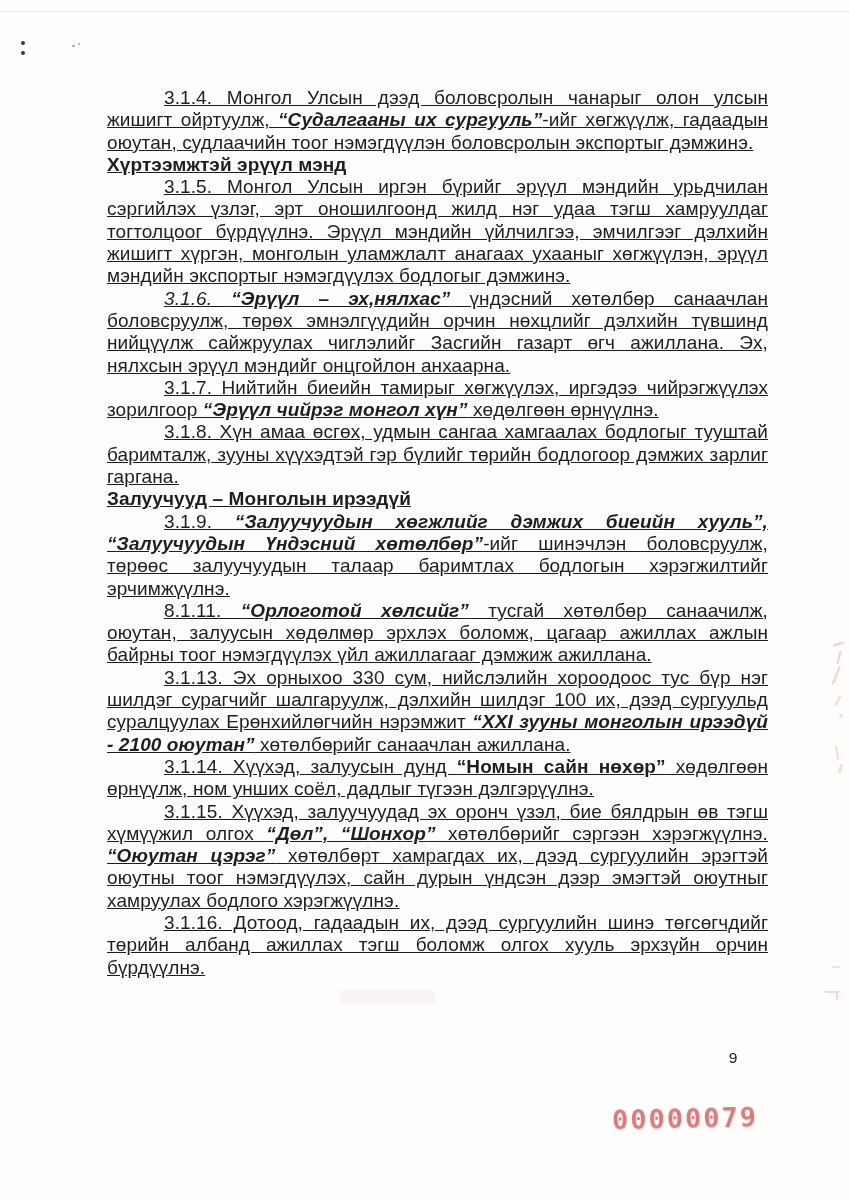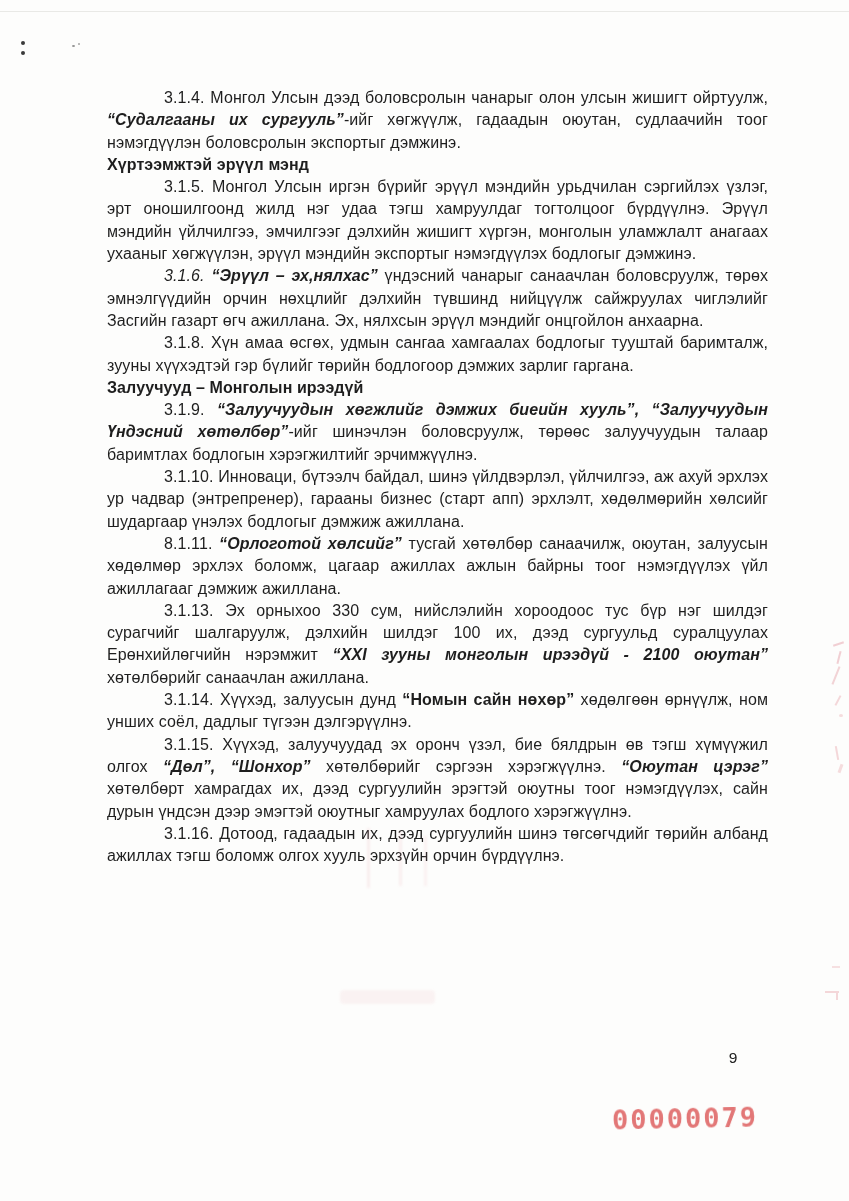--- a/index.html
+++ b/index.html
@@ -19,23 +19,24 @@
     background:#e9e9e6;
   }
   .speck{position:absolute;background:#3a3a3a;border-radius:50%;}
   .speck.s1{left:21px;top:41px;width:4px;height:4px;}
   .speck.s2{left:21px;top:51px;width:4px;height:4px;}
   .speck.s3{left:72px;top:45px;width:3px;height:2px;opacity:.55;}
   .speck.s4{left:78px;top:43px;width:2px;height:2px;opacity:.45;}
 
   .document-content{
     position:absolute;left:107px;top:87px;width:661px;
-    font-size:16px;line-height:22.3px;color:var(--text-color);
+    font-size:19px;line-height:22.3px;color:var(--text-color);
     text-align:justify;
     letter-spacing:.1px;
+    text-decoration:underline;
   }
   .document-content p{margin:0;}
   .document-content p.para{text-indent:57px;}
   .document-content p.heading{text-indent:0;font-weight:bold;text-align:left;}
   .s-n{font-style:normal;font-weight:normal;}
   .s-b{font-weight:bold;margin-top:20px;}
   .s-i{font-style:italic;margin-top:48px;}
   .s-bi{font-weight:bold;font-style:italic;}
 
   .page-number{
@@ -76,25 +77,25 @@
 <div class="scan-line-top"></div>
 <div class="speck s1"></div>
 <div class="speck s2"></div>
 <div class="speck s3"></div>
 <div class="speck s4"></div>
 
 <div class="document-content">
     <p class="para"><span class="s-n">3.1.4. Монгол Улсын дээд боловсролын чанарыг олон улсын жишигт ойртуулж, </span><span class="s-bi">“Судалгааны их сургууль”</span><span class="s-n">-ийг хөгжүүлж, гадаадын оюутан, судлаачийн тоог нэмэгдүүлэн боловсролын экспортыг дэмжинэ.</span></p>
     <p class="heading"><span class="s-b">Хүртээмжтэй эрүүл мэнд</span></p>
     <p class="para"><span class="s-n">3.1.5. Монгол Улсын иргэн бүрийг эрүүл мэндийн урьдчилан сэргийлэх үзлэг, эрт оношилгоонд жилд нэг удаа тэгш хамруулдаг тогтолцоог бүрдүүлнэ. Эрүүл мэндийн үйлчилгээ, эмчилгээг дэлхийн жишигт хүргэн, монголын уламжлалт анагаах ухааныг хөгжүүлэн, эрүүл мэндийн экспортыг нэмэгдүүлэх бодлогыг дэмжинэ.</span></p>
-    <p class="para"><span class="s-i">3.1.6. </span><span class="s-bi">“Эрүүл – эх,нялхас”</span><span class="s-n"> үндэсний чанарыг санаачлан боловсруулж, төрөх эмнэлгүүдийн орчин нөхцлийг дэлхийн түвшинд нийцүүлж сайжруулах чиглэлийг Засгийн газарт өгч ажиллана. Эх, нялхсын эрүүл мэндийг онцгойлон анхаарна.</span></p>
+    <p class="para"><span class="s-i">3.1.6. </span><span class="s-bi">“Эрүүл – эх,нялхас”</span><span class="s-n"> үндэсний хөтөлбөр санаачлан боловсруулж, төрөх эмнэлгүүдийн орчин нөхцлийг дэлхийн түвшинд нийцүүлж сайжруулах чиглэлийг Засгийн газарт өгч ажиллана. Эх, нялхсын эрүүл мэндийг онцгойлон анхаарна.</span></p>
+    <p class="para"><span class="s-n">3.1.7. Нийтийн биеийн тамирыг хөгжүүлэх, иргэдээ чийрэгжүүлэх зорилгоор </span><span class="s-bi">“Эрүүл чийрэг монгол хүн”</span><span class="s-n"> хөдөлгөөн өрнүүлнэ.</span></p>
     <p class="para"><span class="s-n">3.1.8. Хүн амаа өсгөх, удмын сангаа хамгаалах бодлогыг тууштай баримталж, зууны хүүхэдтэй гэр бүлийг төрийн бодлогоор дэмжих зарлиг гаргана.</span></p>
     <p class="heading"><span class="s-b">Залуучууд – Монголын ирээдүй</span></p>
     <p class="para"><span class="s-n">3.1.9. </span><span class="s-bi">“Залуучуудын хөгжлийг дэмжих биеийн хууль”, “Залуучуудын Үндэсний хөтөлбөр”</span><span class="s-n">-ийг шинэчлэн боловсруулж, төрөөс залуучуудын талаар баримтлах бодлогын хэрэгжилтийг эрчимжүүлнэ.</span></p>
-    <p class="para"><span class="s-n">3.1.10. Инноваци, бүтээлч байдал, шинэ үйлдвэрлэл, үйлчилгээ, аж ахуй эрхлэх ур чадвар (энтрепренер), гарааны бизнес (старт апп) эрхлэлт, хөдөлмөрийн хөлсийг шударгаар үнэлэх бодлогыг дэмжиж ажиллана.</span></p>
     <p class="para"><span class="s-n">8.1.11. </span><span class="s-bi">“Орлоготой хөлсийг”</span><span class="s-n"> тусгай хөтөлбөр санаачилж, оюутан, залуусын хөдөлмөр эрхлэх боломж, цагаар ажиллах ажлын байрны тоог нэмэгдүүлэх үйл ажиллагааг дэмжиж ажиллана.</span></p>
     <p class="para"><span class="s-n">3.1.13. Эх орныхоо 330 сум, нийслэлийн хороодоос тус бүр нэг шилдэг сурагчийг шалгаруулж, дэлхийн шилдэг 100 их, дээд сургуульд суралцуулах Ерөнхийлөгчийн нэрэмжит </span><span class="s-bi">“XXI зууны монголын ирээдүй - 2100 оюутан”</span><span class="s-n"> хөтөлбөрийг санаачлан ажиллана.</span></p>
     <p class="para"><span class="s-n">3.1.14. Хүүхэд, залуусын дунд </span><span class="s-b">“Номын сайн нөхөр”</span><span class="s-n"> хөдөлгөөн өрнүүлж, ном унших соёл, дадлыг түгээн дэлгэрүүлнэ.</span></p>
     <p class="para"><span class="s-n">3.1.15. Хүүхэд, залуучуудад эх оронч үзэл, бие бялдрын өв тэгш хүмүүжил олгох </span><span class="s-bi">“Дөл”, “Шонхор”</span><span class="s-n"> хөтөлбөрийг сэргээн хэрэгжүүлнэ. </span><span class="s-bi">“Оюутан цэрэг”</span><span class="s-n"> хөтөлбөрт хамрагдах их, дээд сургуулийн эрэгтэй оюутны тоог нэмэгдүүлэх, сайн дурын үндсэн дээр эмэгтэй оюутныг хамруулах бодлого хэрэгжүүлнэ.</span></p>
     <p class="para"><span class="s-n">3.1.16. Дотоод, гадаадын их, дээд сургуулийн шинэ төгсөгчдийг төрийн албанд ажиллах тэгш боломж олгох хууль эрхзүйн орчин бүрдүүлнэ.</span></p>
   </div>
 
 <div class="page-number">9</div>
 <div class="stamp-number">00000079</div>
 

